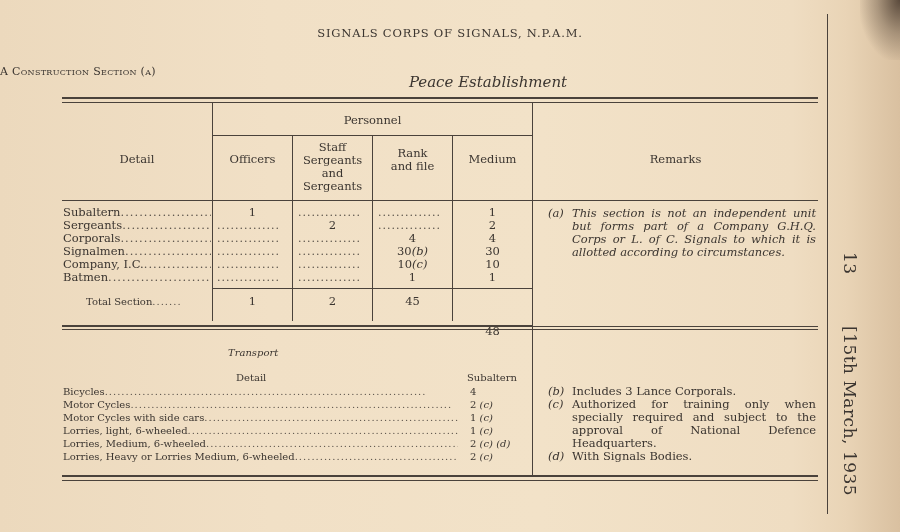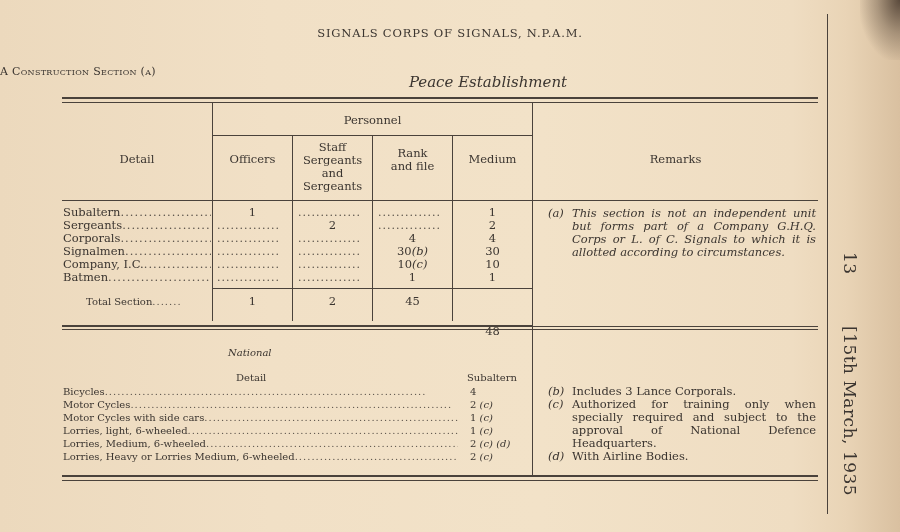--- a/index.html
+++ b/index.html
@@ -112,21 +112,21 @@
   <div style="padding-left:24px; text-indent:0;font-style:italic;">
     <span>This section is not an independent unit but forms part of a Company G.H.Q. Corps or L. of C. Signals to which it is allotted according to circumstances.</span>
   </div>
 </div>
 
 <div class="abs hline thick" style="left:62px; top:325px; width:470px;"></div>
 <div class="abs hline" style="left:62px; top:329px; width:470px;"></div>
 <div class="abs hline" style="left:533px; top:326px; width:285px;"></div>
 <div class="abs hline" style="left:533px; top:329px; width:285px;"></div>
 
-<div class="abs cell italic" style="left:228px; top:346px;">National</div>
+<div class="abs cell italic" style="left:228px; top:346px;">Transport</div>
 <div class="abs cell" style="left:236px; top:371px;">Detail</div>
 <div class="abs cell" style="left:467px; top:371px;">Subaltern</div>
 
 <div class="abs" style="left:0; top:385px;">
   <div class="abs cell" style="left:63px; width:395px; top:0; white-space:nowrap; overflow:hidden;"><span>Bicycles</span><span class="dots">.............................................................................</span></div>
   <div class="abs cell" style="left:470px; top:0; white-space:nowrap;"><span>4</span> <span class="italic"></span></div>
 
   <div class="abs cell" style="left:63px; width:395px; top:13px; white-space:nowrap; overflow:hidden;"><span>Motor Cycles</span><span class="dots">.............................................................................</span></div>
   <div class="abs cell" style="left:470px; top:13px; white-space:nowrap;"><span>2</span> <span class="italic">(c)</span></div>
 
@@ -146,21 +146,21 @@
 <div class="abs remark" style="left:548px; width:268px; top:385px;">
   <span class="italic" style="position:absolute; left:0; top:0;">(b)</span>
   <div style="padding-left:24px;">Includes 3 Lance Corporals.</div>
 </div>
 <div class="abs remark" style="left:548px; width:268px; top:398px;">
   <span class="italic" style="position:absolute; left:0; top:0;">(c)</span>
   <div style="padding-left:24px;">Authorized for training only when specially required and subject to the approval of National Defence Headquarters.</div>
 </div>
 <div class="abs remark" style="left:548px; width:268px; top:450px;">
   <span class="italic" style="position:absolute; left:0; top:0;">(d)</span>
-  <div style="padding-left:24px;">With Airline Bodies.</div>
+  <div style="padding-left:24px;">With Signals Bodies.</div>
 </div>
 
 <div class="abs hline thick" style="left:62px; top:475px; width:756px;"></div>
 <div class="abs hline" style="left:62px; top:480px; width:756px;"></div>
 
 <div class="abs vline" style="left:827px; top:14px; height:500px;"></div>
 
 <div class="abs margin-text" style="left:860px; top:252px;">13</div>
 <div class="abs margin-text" style="left:860px; top:326px;">[15th March, 1935</div>
 

